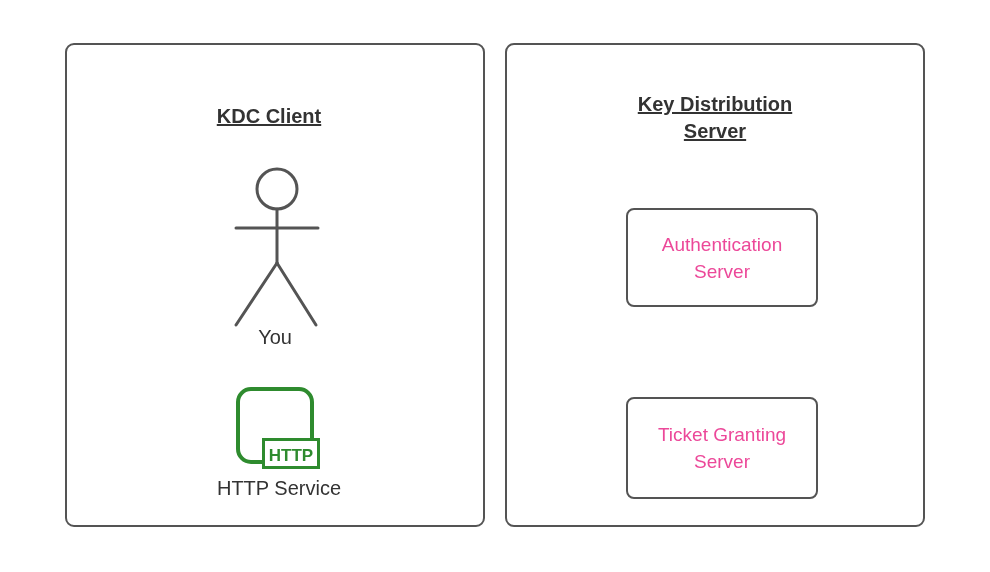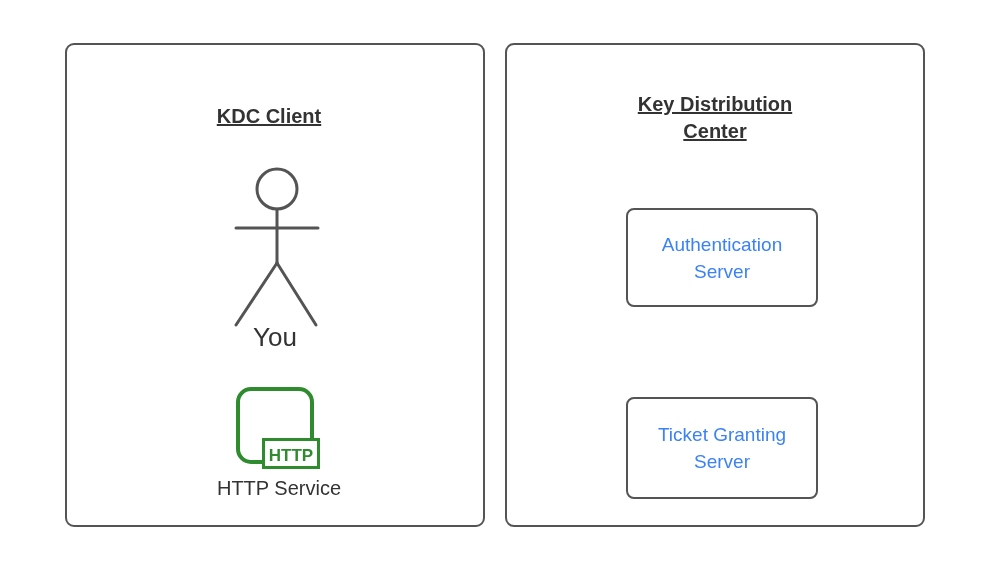--- a/index.html
+++ b/index.html
@@ -57,21 +57,21 @@
     top: 122px;
     width: 100px;
     height: 161px;
   }
   .actor-label {
     position: absolute;
     top: 280px;
     left: 0;
     right: 0;
     text-align: center;
-    font-size: 26px;
+    font-size: 20px;
     line-height: 24px;
   }
 
   .service-svg {
     position: absolute;
     left: 168px;
     top: 340px;
     width: 90px;
     height: 86px;
   }
@@ -93,21 +93,21 @@
     box-sizing: border-box;
     background: #ffffff;
     border: 2px solid #545454;
     border-radius: 8px;
     display: flex;
     align-items: center;
     justify-content: center;
     text-align: center;
     font-size: 19px;
     line-height: 27px;
-    color: #3b82f6;
+    color: #ec4899;
   }
   .server-box--auth { top: 163px; height: 99px;  }
   .server-box--tgs  { top: 352px; height: 102px; }
   .server-box .box-label { max-width: 160px; }
 </style>
 </head>
 <body>
 
 <div class="canvas">
 
@@ -129,21 +129,21 @@
     <svg class="service-svg" viewBox="0 0 90 86" xmlns="http://www.w3.org/2000/svg">
       <rect x="3" y="4" width="74" height="73" rx="13" fill="none" stroke="#2e8b2e" stroke-width="4"></rect>
       <rect x="28.5" y="54.5" width="55" height="28" fill="#ffffff" stroke="#2e8b2e" stroke-width="3"></rect>
       <text x="56" y="76" text-anchor="middle" font-size="17" font-weight="bold" fill="#2e8b2e" font-family="Liberation Sans, sans-serif">HTTP</text>
     </svg>
 
     <div class="service-label">HTTP Service</div>
   </section>
 
   <section class="panel panel--right">
-    <h2 class="panel-title">Key Distribution Center</h2>
+    <h2 class="panel-title">Key Distribution Server</h2>
 
     <div class="server-box server-box--auth">
       <span class="box-label">Authentication Server</span>
     </div>
 
     <div class="server-box server-box--tgs">
       <span class="box-label">Ticket Granting Server</span>
     </div>
   </section>
 

